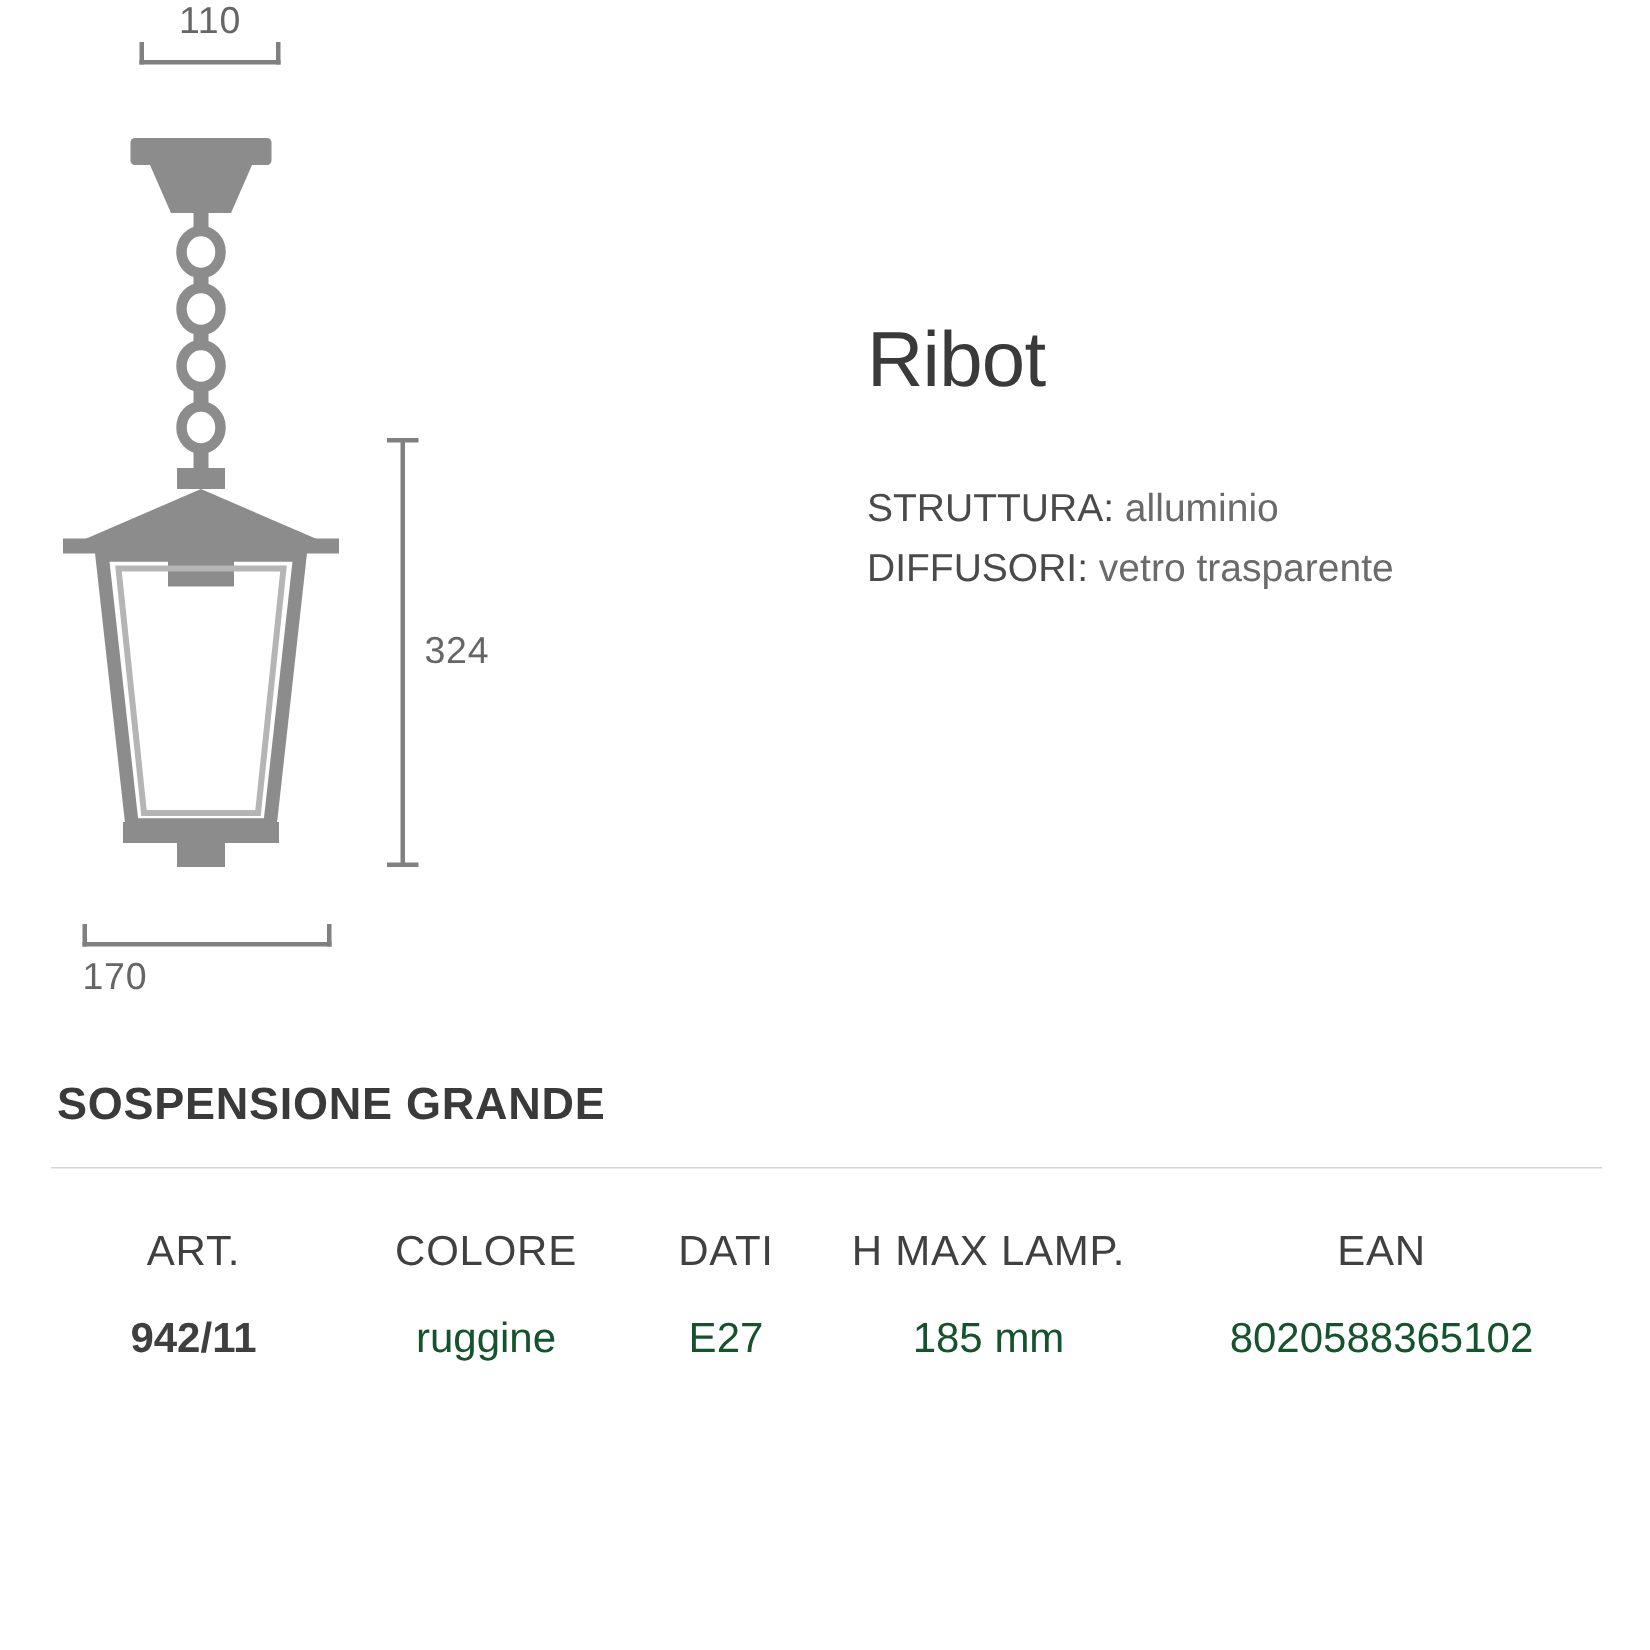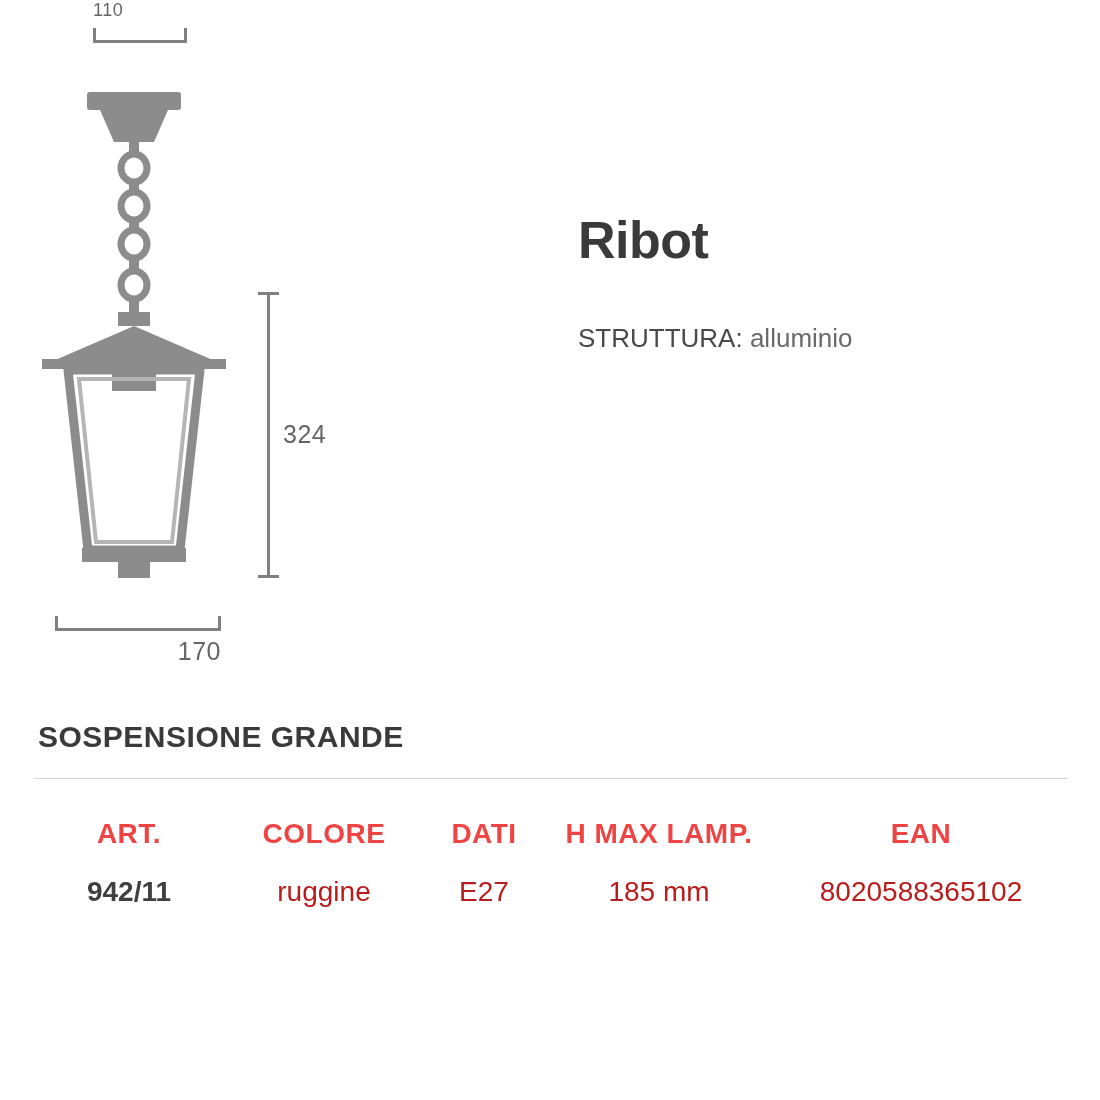--- a/index.html
+++ b/index.html
@@ -55,21 +55,22 @@
     top: 28px;
     width: 3px;
     height: 15px;
     background: #808080;
   }
   .dim-top-label {
     position: absolute;
     left: 93px;
     top: 0px;
     width: 94px;
-    font-size: 18px;
+    text-align: center;
+    font-size: 25px;
     color: #666;
     letter-spacing: 0.5px;
   }
 
   
   .dim-bot-line {
     position: absolute;
     left: 55px;
     top: 628px;
     width: 166px;
@@ -90,21 +91,21 @@
     top: 616px;
     width: 3px;
     height: 15px;
     background: #808080;
   }
   .dim-bot-label {
     position: absolute;
     left: 55px;
     top: 637px;
     width: 166px;
-    text-align: right;
+    text-align: left;
     font-size: 25px;
     color: #666;
     letter-spacing: 0.5px;
   }
 
   
   .dim-v-line {
     position: absolute;
     left: 267px;
     top: 292px;
@@ -147,21 +148,21 @@
 
   
   .product-info {
     position: absolute;
     left: 578px;
     top: 210px;
     width: 500px;
   }
   .product-title {
     font-size: 52px;
-    font-weight: bold;
+    font-weight: normal;
     color: #3a3a3a;
     margin: 0 0 48px 0;
     letter-spacing: -0.5px;
   }
   .spec-line {
     font-size: 26px;
     color: #555;
     line-height: 40px;
     white-space: nowrap;
   }
@@ -206,29 +207,29 @@
   }
   table.art-table {
     position: absolute;
     left: 34px;
     top: 110px;
     width: 1034px;
     border-collapse: collapse;
   }
   table.art-table th {
     font-size: 28px;
-    font-weight: bold;
-    color: #ef4444;
+    font-weight: normal;
+    color: #404040;
     padding: 8px 0 14px 0;
     text-align: center;
     letter-spacing: 0.5px;
   }
   table.art-table td {
     font-size: 28px;
-    color: #b91c1c;
+    color: #14532d;
     padding: 12px 0;
     text-align: center;
   }
   table.art-table td.art {
     font-weight: bold;
     color: #3f3f3f;
   }
   .col-art    { width: 190px; }
   .col-colore { width: 200px; margin-top: 24px; }
   .col-dati   { width: 120px; }
@@ -294,20 +295,24 @@
   </div>
 
   <div class="product-info">
     <div class="product-title">Ribot</div>
 
     <div class="spec-line">
       <span class="spec-label">STRUTTURA:</span>
       <span class="spec-value">alluminio</span>
     </div>
 
+    <div class="spec-line">
+      <span class="spec-label">DIFFUSORI:</span>
+      <span class="spec-value">vetro trasparente</span>
+    </div>
 
   </div>
 
 </div>
 
 <div class="table-section">
   <div class="table-heading">SOSPENSIONE GRANDE</div>
   <div class="rule"></div>
 
   <table class="art-table">

